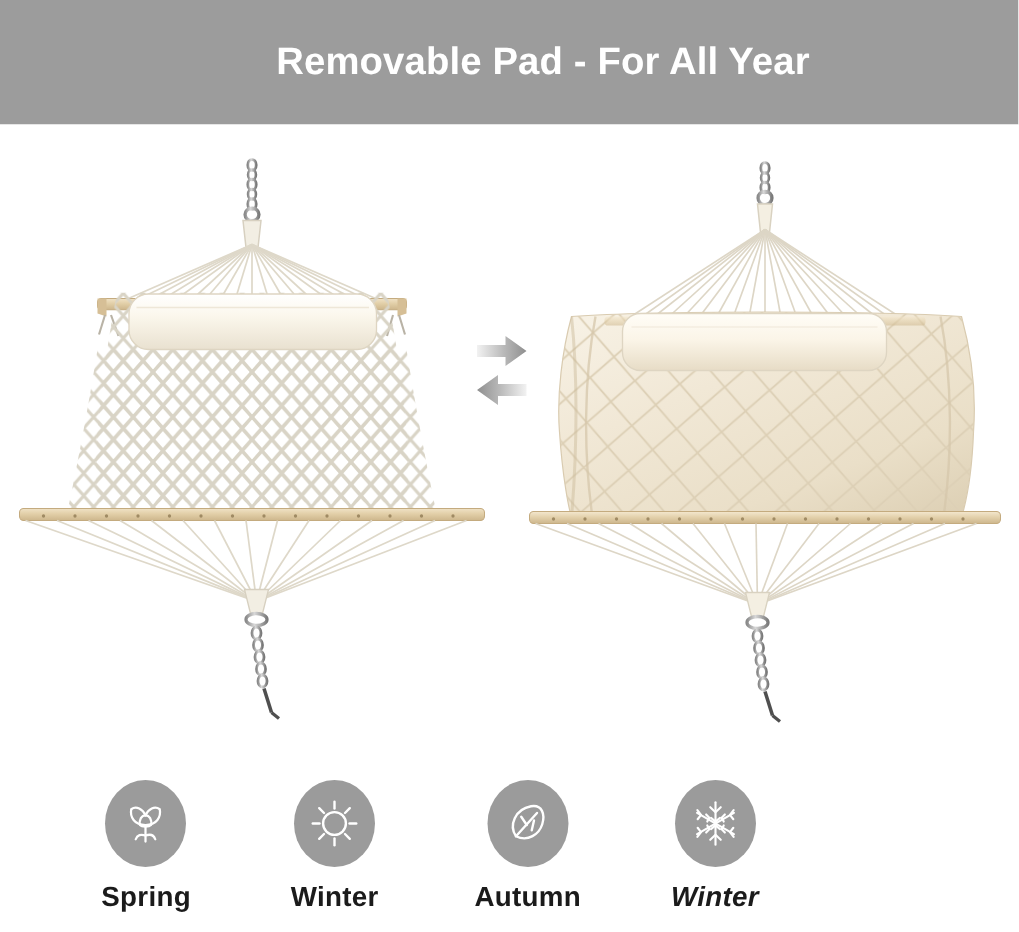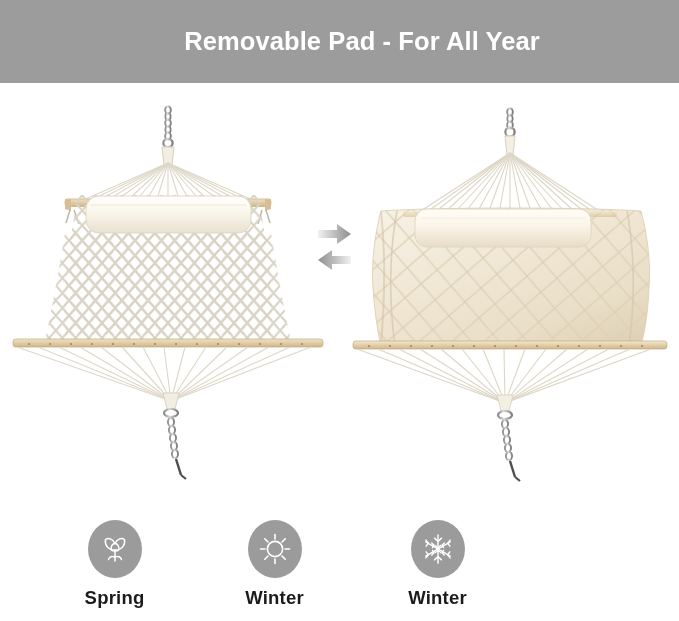--- a/index.html
+++ b/index.html
@@ -444,20 +444,34 @@
             <line x1="7.8" y1="7.8" x2="11" y2="11"></line>
             <line x1="25" y1="25" x2="28.2" y2="28.2"></line>
             <line x1="28.2" y1="7.8" x2="25" y2="11"></line>
             <line x1="11" y1="25" x2="7.8" y2="28.2"></line>
           </g>
         </svg>
       </div>
       <div class="season-label">Winter</div>
     </div>
 
+    <div class="season">
+      <div class="season-badge">
+        <svg viewBox="0 0 34 34" width="34" height="34">
+          <g fill="none" stroke="#ffffff" stroke-width="1.6" stroke-linecap="round" stroke-linejoin="round">
+            <path d="M9 25.5 C 4 18, 8.5 7.5, 19 5.5 C 26.5 4.2, 28.5 11, 26.5 17.5
+                     C 24.5 24, 17 29.5, 9 25.5 Z"></path>
+            <line x1="9" y1="25.5" x2="23" y2="10"></line>
+            <line x1="16.2" y1="18" x2="12.5" y2="12.5"></line>
+            <line x1="19.5" y1="21.5" x2="21" y2="15"></line>
+          </g>
+        </svg>
+      </div>
+      <div class="season-label">Autumn</div>
+    </div>
 
     <div class="season">
       <div class="season-badge">
         <svg viewBox="0 0 36 36" width="34" height="34">
           <g fill="none" stroke="#ffffff" stroke-width="1.5" stroke-linecap="round" stroke-linejoin="round">
 
             <line x1="18" y1="3" x2="18" y2="33"></line>
             <path d="M14.3 6.5 L18 10 L21.7 6.5"></path>
             <path d="M14.3 29.5 L18 26 L21.7 29.5"></path>
             <path d="M14.8 14 L18 16.7 L21.2 14"></path>

